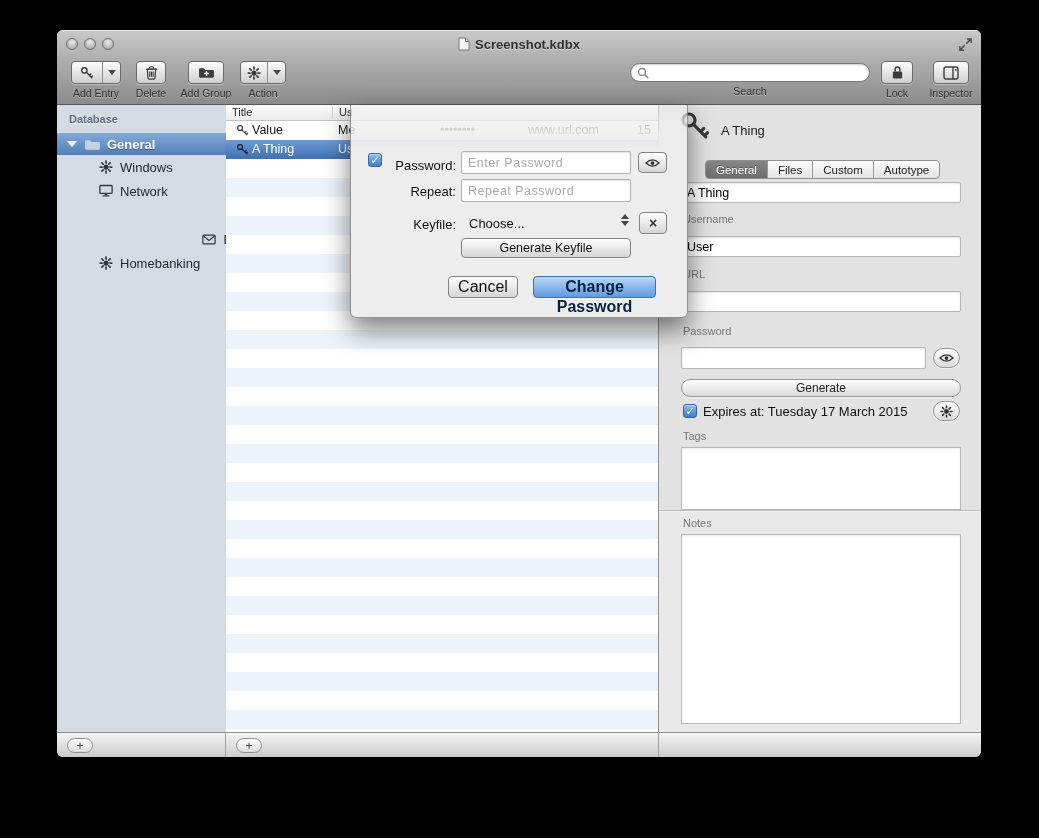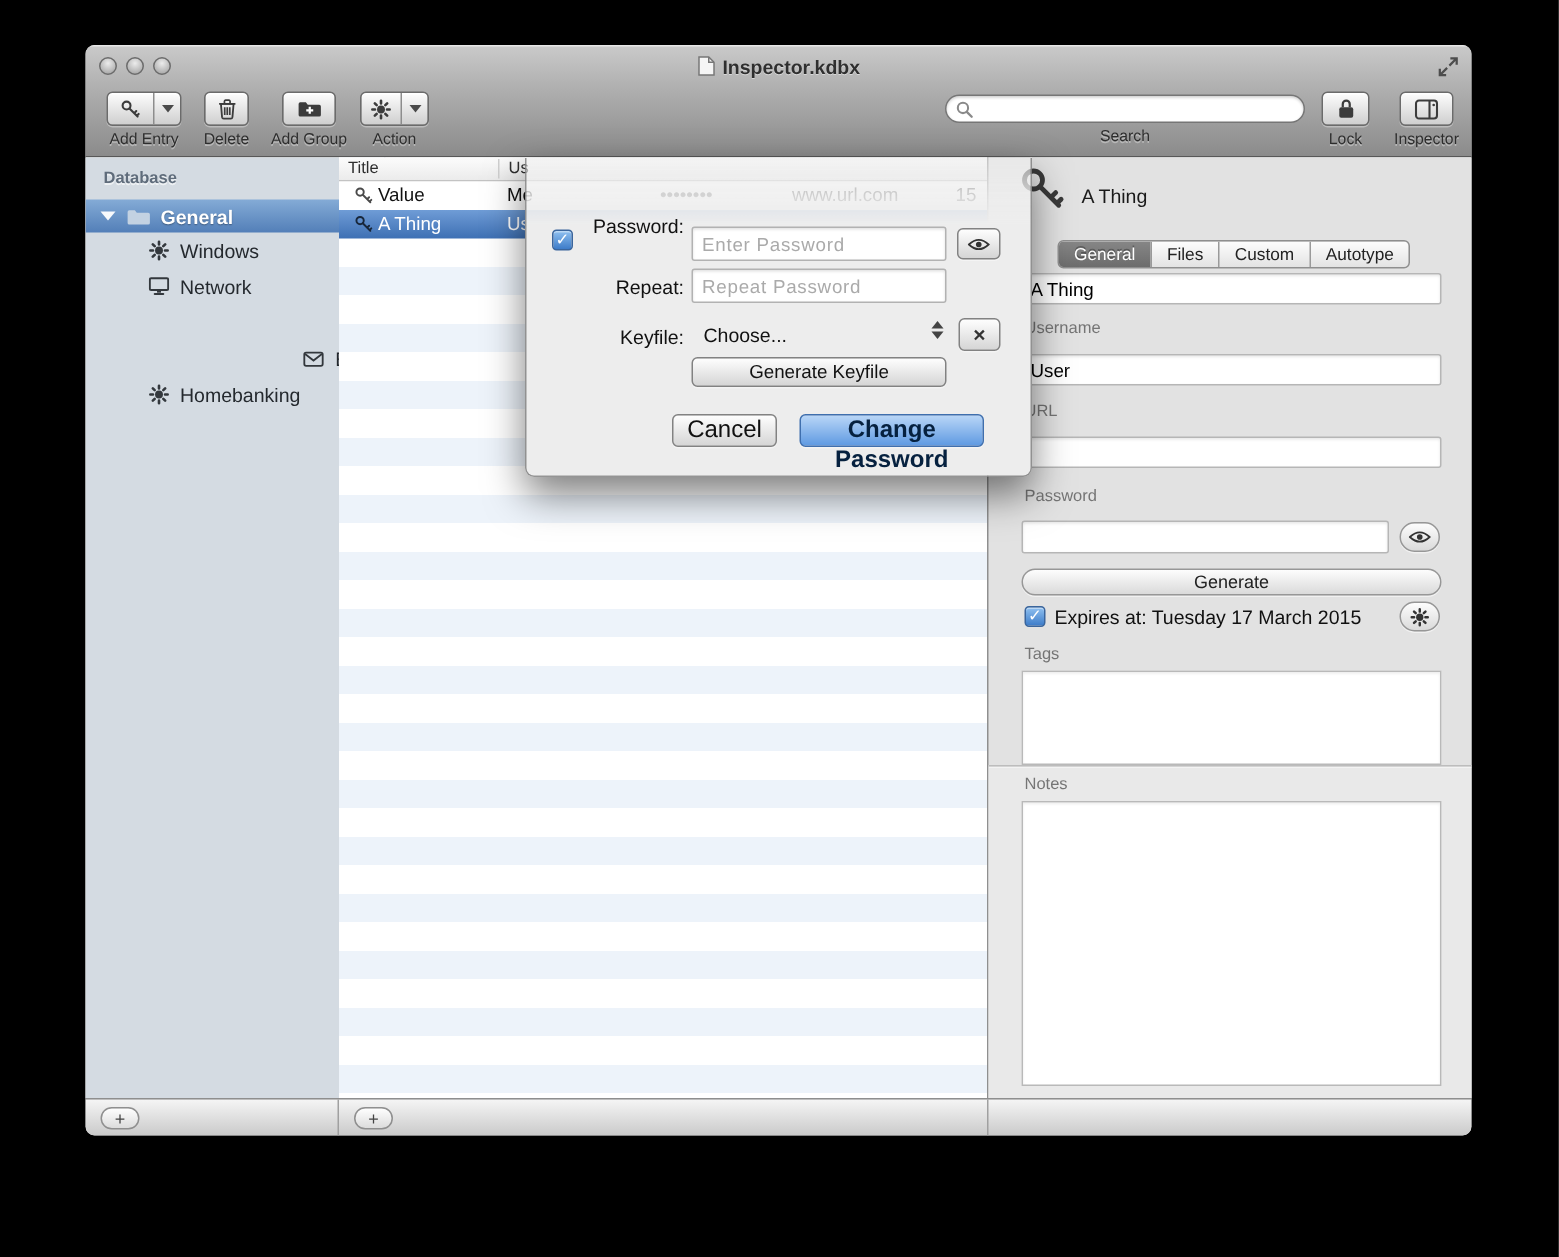--- a/index.html
+++ b/index.html
@@ -212,21 +212,21 @@
   <div class="window">
 
     <div class="titlebar">
       <div class="tl c1"></div>
       <div class="tl c2"></div>
       <div class="tl c3"></div>
       <div class="wintitle">
         <svg class="ic" width="12" height="14">
             <use href="#i-doc"></use>
           </svg>
-        <span>Inspector.kdbx</span>
+        <span>Screenshot.kdbx</span>
       </div>
       <svg class="ic fsicon" width="15" height="15">
           <use href="#i-expand"></use>
         </svg>
     </div>
 
     <div class="toolbar">
       <div class="titem" style="left:8px;width:62px;">
         <div class="tbtn" style="width:50px;">
           <div class="tseg main" style="width:31px;">
@@ -403,21 +403,21 @@
 
         <div class="insp-abs f-label" style="left:24px;top:325px;">Tags</div>
         <textarea class="bigbox" style="left: 22px; top: 342px; width: 280px; height: 63px;"></textarea>
 
         <div class="insp-abs f-label" style="left:24px;top:412px;">Notes</div>
         <textarea class="bigbox" style="left: 22px; top: 429px; width: 280px; height: 190px;"></textarea>
       </div>
 
       <div class="sheet">
         <div class="sh-abs checkbox" style="left:17px;top:48px;">✓</div>
-        <div class="sh-label" style="top:38px;">Password:</div>
+        <div class="sh-label" style="top:53px;">Password:</div>
         <input class="sfield" style="left: 110px; top: 46px;" placeholder="Enter Password">
         <div class="sqbtn" style="left:287px;top:47px;width:29px;height:21px;">
           <svg class="ic" width="15" height="10">
               <use href="#i-eye"></use>
             </svg>
         </div>
 
         <div class="sh-label" style="top:79px;">Repeat:</div>
         <input class="sfield" style="left: 110px; top: 74px;" placeholder="Repeat Password">
 

